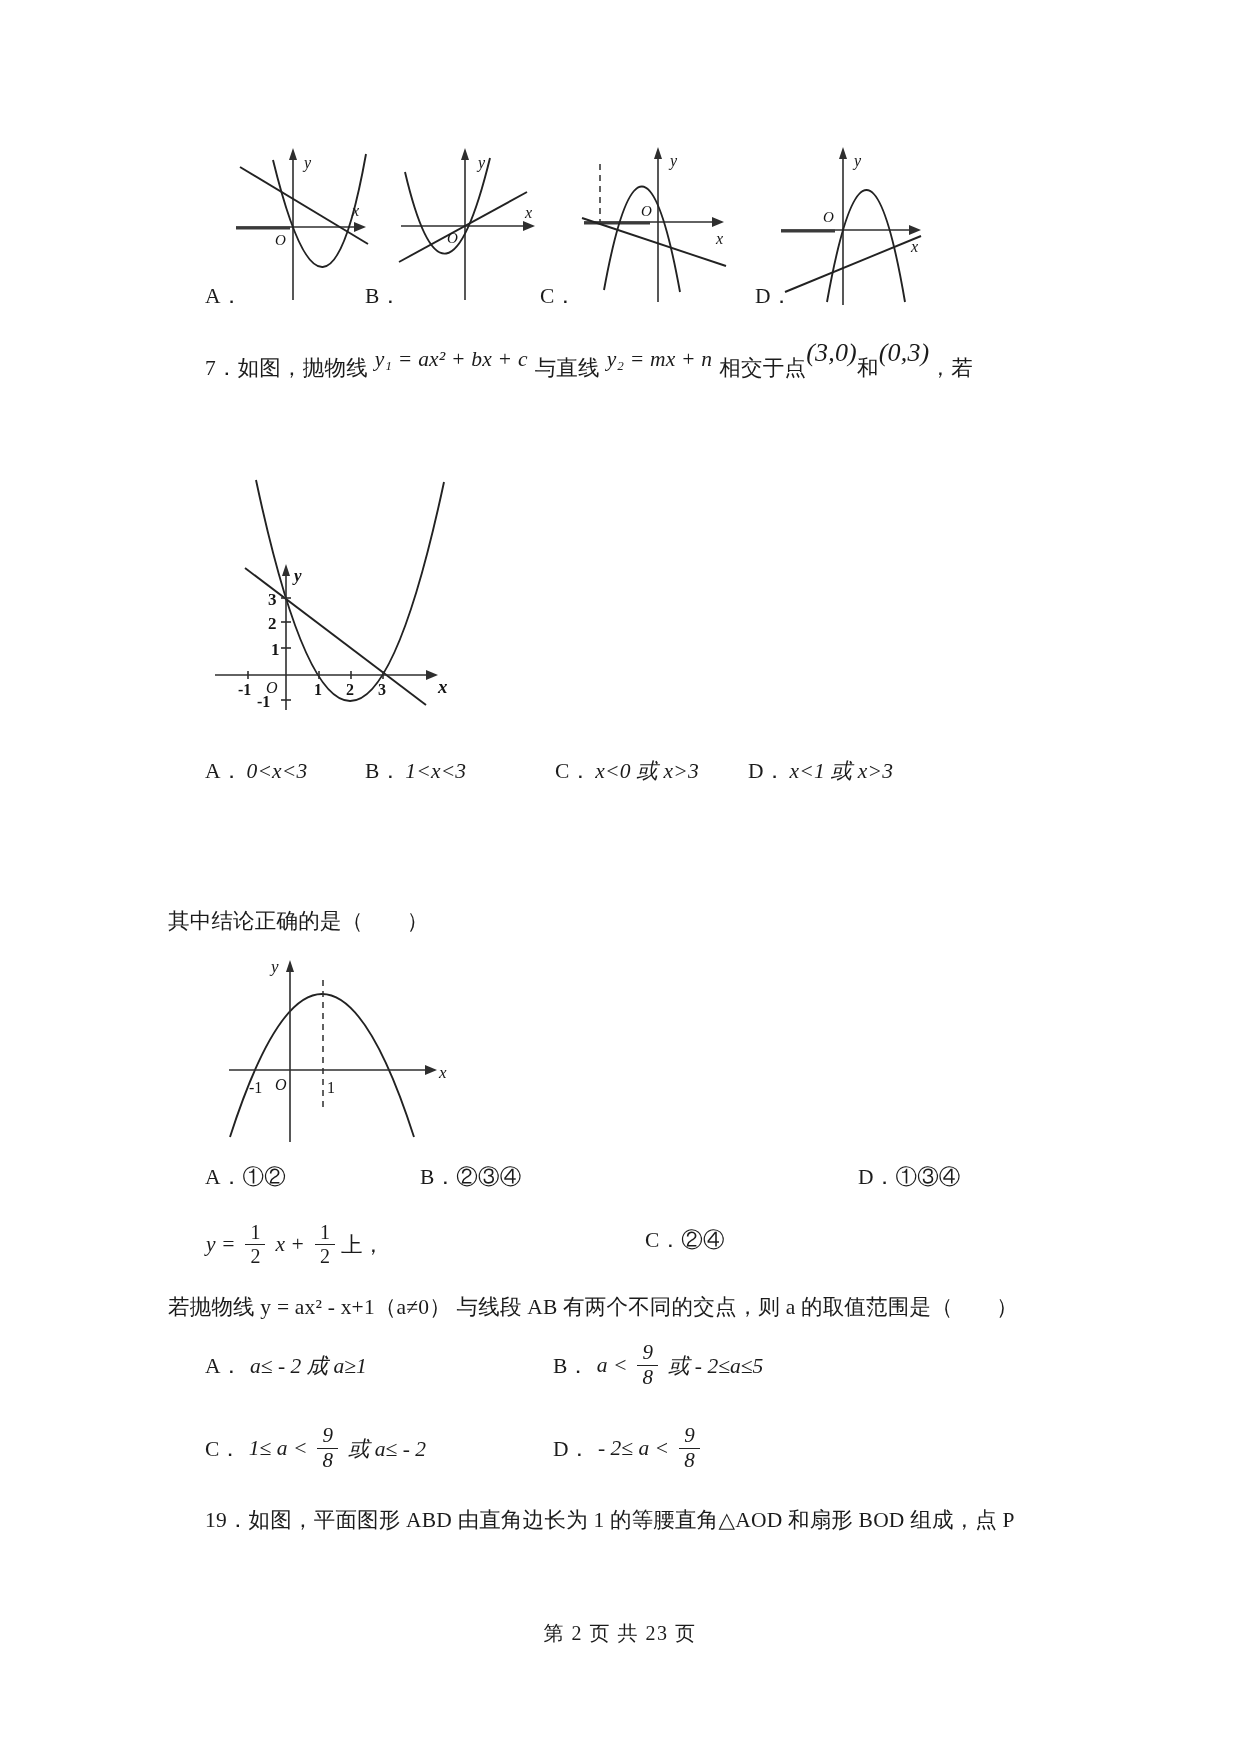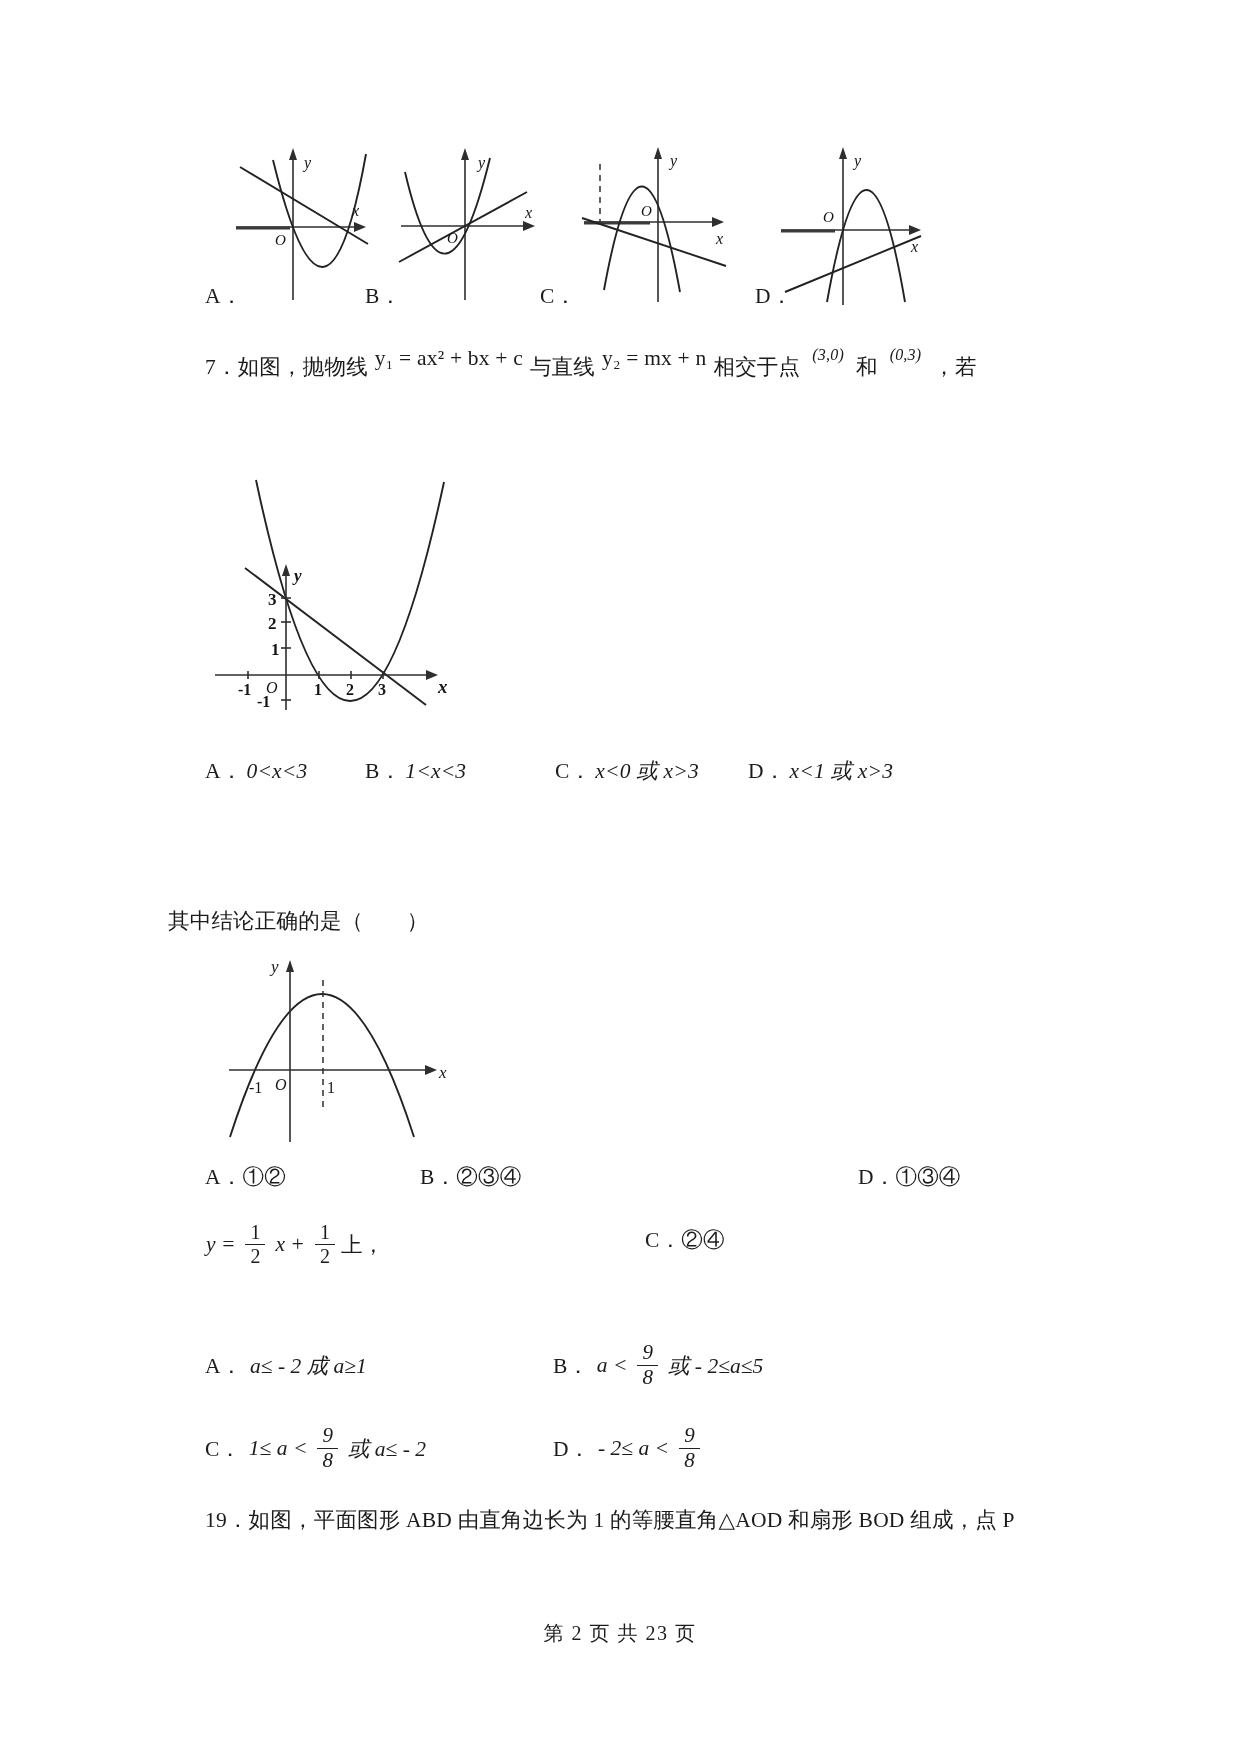--- a/index.html
+++ b/index.html
@@ -2,22 +2,22 @@
 <html><head>
 <meta charset="utf-8">
 <style>
   html,body{margin:0;padding:0;background:#e8e8e8;}
   .page{position:relative;width:1240px;height:1754px;background:#ffffff;margin:0 auto;
         font-family:"Liberation Serif","DejaVu Serif",serif;color:#1b1b1b;overflow:hidden;}
   .abs{position:absolute;}
   .line{font-size:21.5px;white-space:nowrap;letter-spacing:.2px;}
   .cn{font-style:normal;}
   .m{font-style:italic;margin:0 4px;}
-  .r1{position:relative;top:-9px;margin:0 7px;}
-  .r2{font-style:italic;position:relative;top:-14px;margin:0 12px;font-size:16px;}
+  .r1{font-style:italic;position:relative;top:-9px;margin:0 7px;}
+  .r2{font-style:italic;position:relative;top:-14px;margin:0 0;font-size:26px;}
   .optrow{position:absolute;display:flex;align-items:center;height:56px;font-size:21.5px;white-space:nowrap;}
   .optrow .lab{margin-right:4px;}
   .fx{position:absolute;display:flex;align-items:center;height:56px;font-size:21.5px;white-space:nowrap;}
   .frac{display:inline-block;text-align:center;vertical-align:middle;font-style:italic;
         line-height:1.12;margin:0 6px;font-size:21px;}
   .frac .num{display:block;border-bottom:1.6px solid #222;padding:0 5px;}
   .frac .den{display:block;padding:0 5px;}
   .frac.rn{font-style:normal;font-size:20px;}
   svg{position:absolute;overflow:visible;}
   .axis{stroke:#2e2e2e;stroke-width:1.6;fill:none;}
@@ -172,20 +172,21 @@
         <span class="num">1</span>
         <span class="den">2</span>
       </span>
     <span class="m">x +</span>
     <span class="frac rn">
         <span class="num">1</span>
         <span class="den">2</span>
       </span>
     <span class="cn">上，</span>
   </div>
+  <div class="abs line" style="left:168px;top:1292px">若抛物线 y = ax² - x+1（a≠0） 与线段 AB 有两个不同的交点，则 a 的取值范围是（　　）</div>
 
   <div class="optrow" style="left:205px;top:1337px">
     <span class="lab">A．</span>
     <span class="m">a≤ - 2 成 a≥1</span>
   </div>
   <div class="optrow" style="left:553px;top:1337px">
     <span class="lab">B．</span>
     <span class="m">a &lt;</span>
     <span class="frac">
         <span class="num">9</span>

